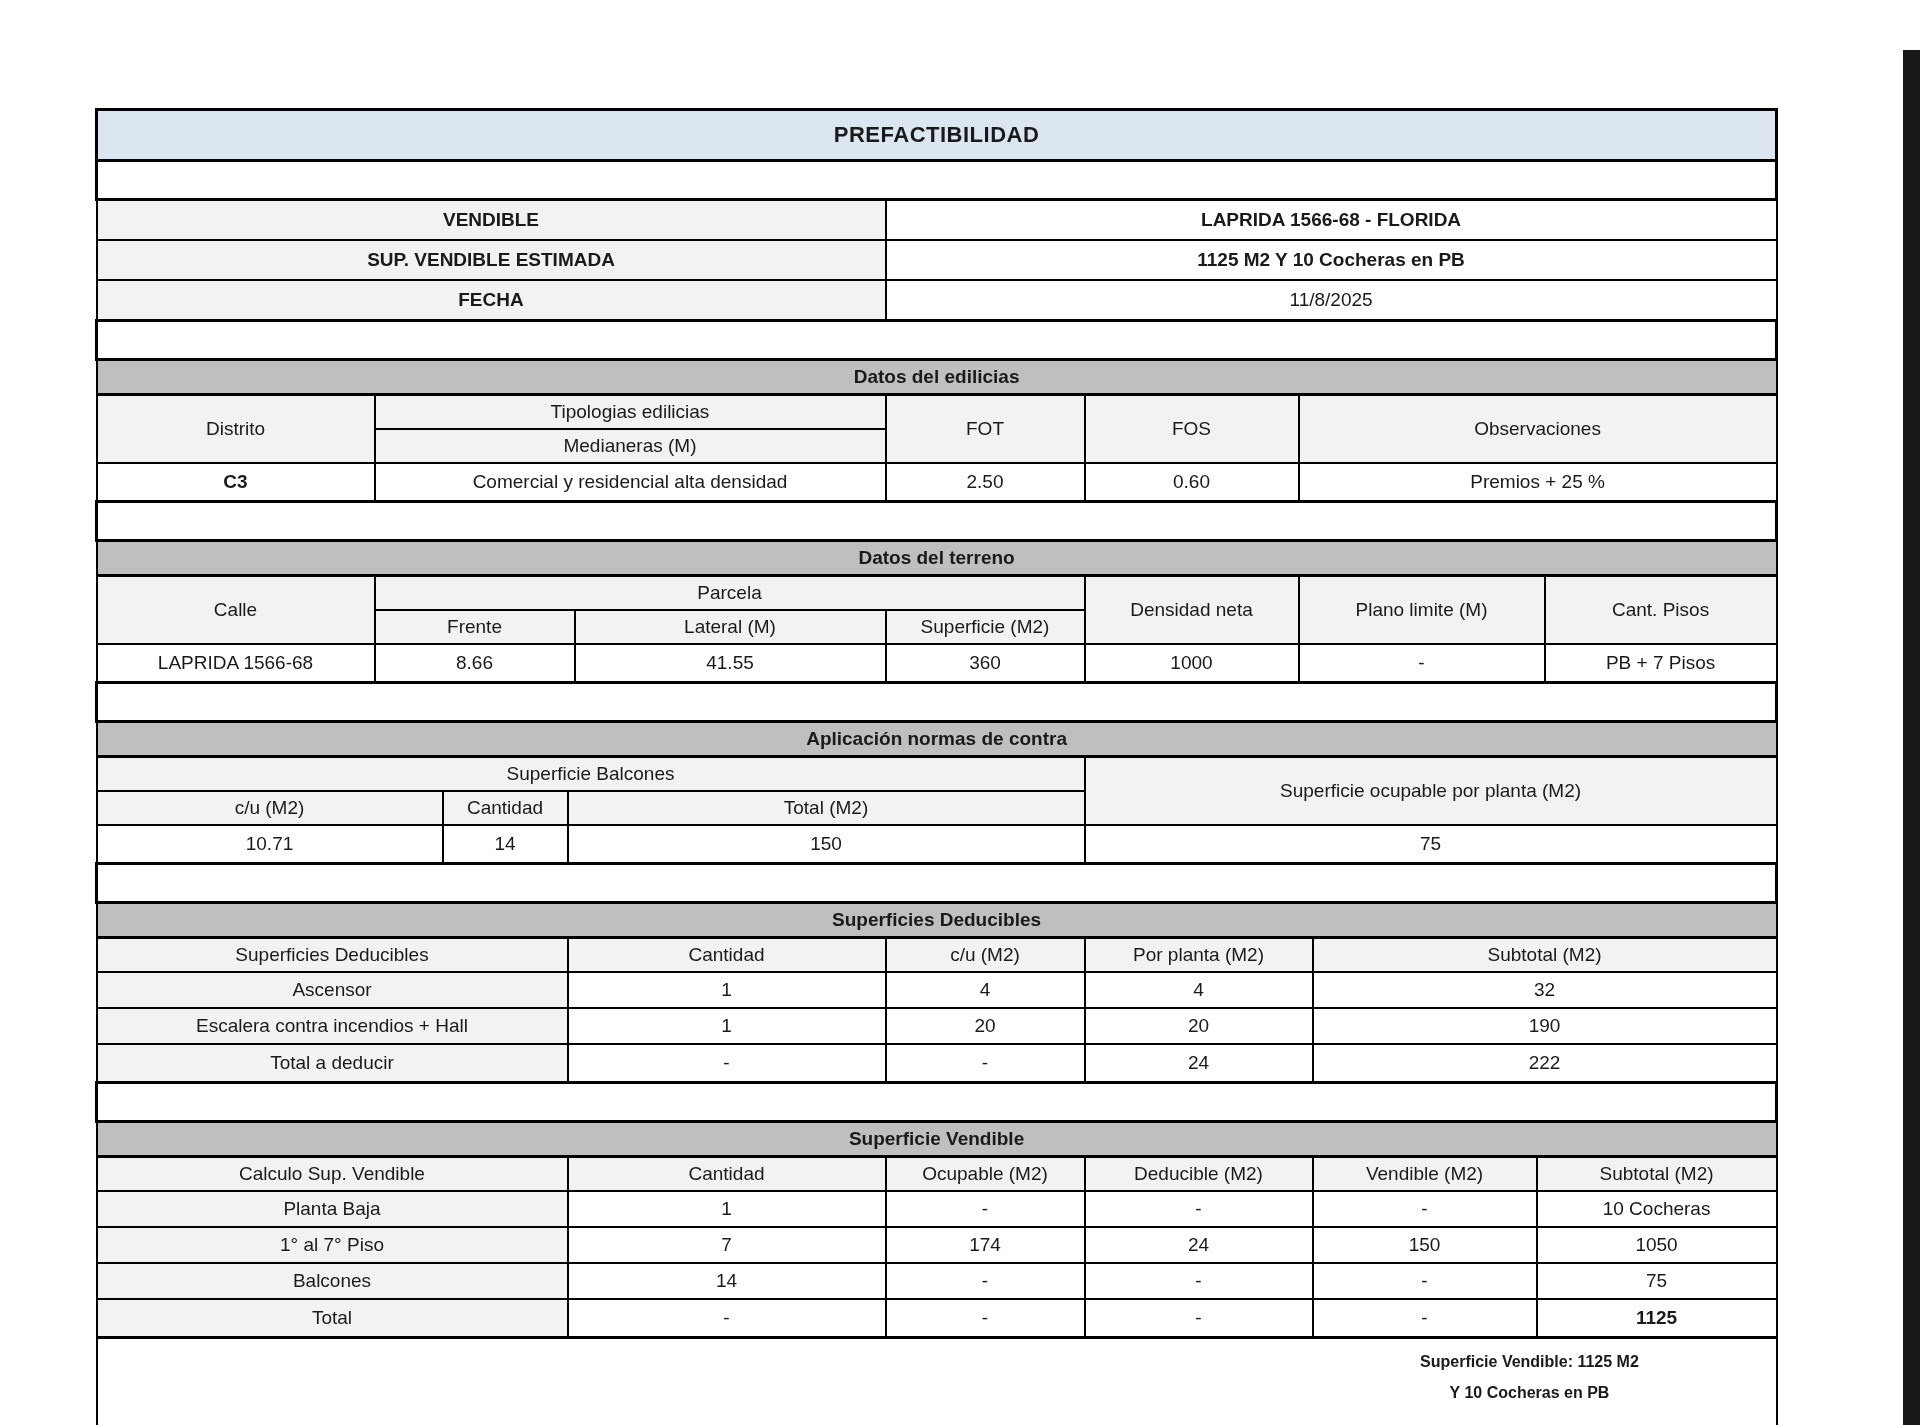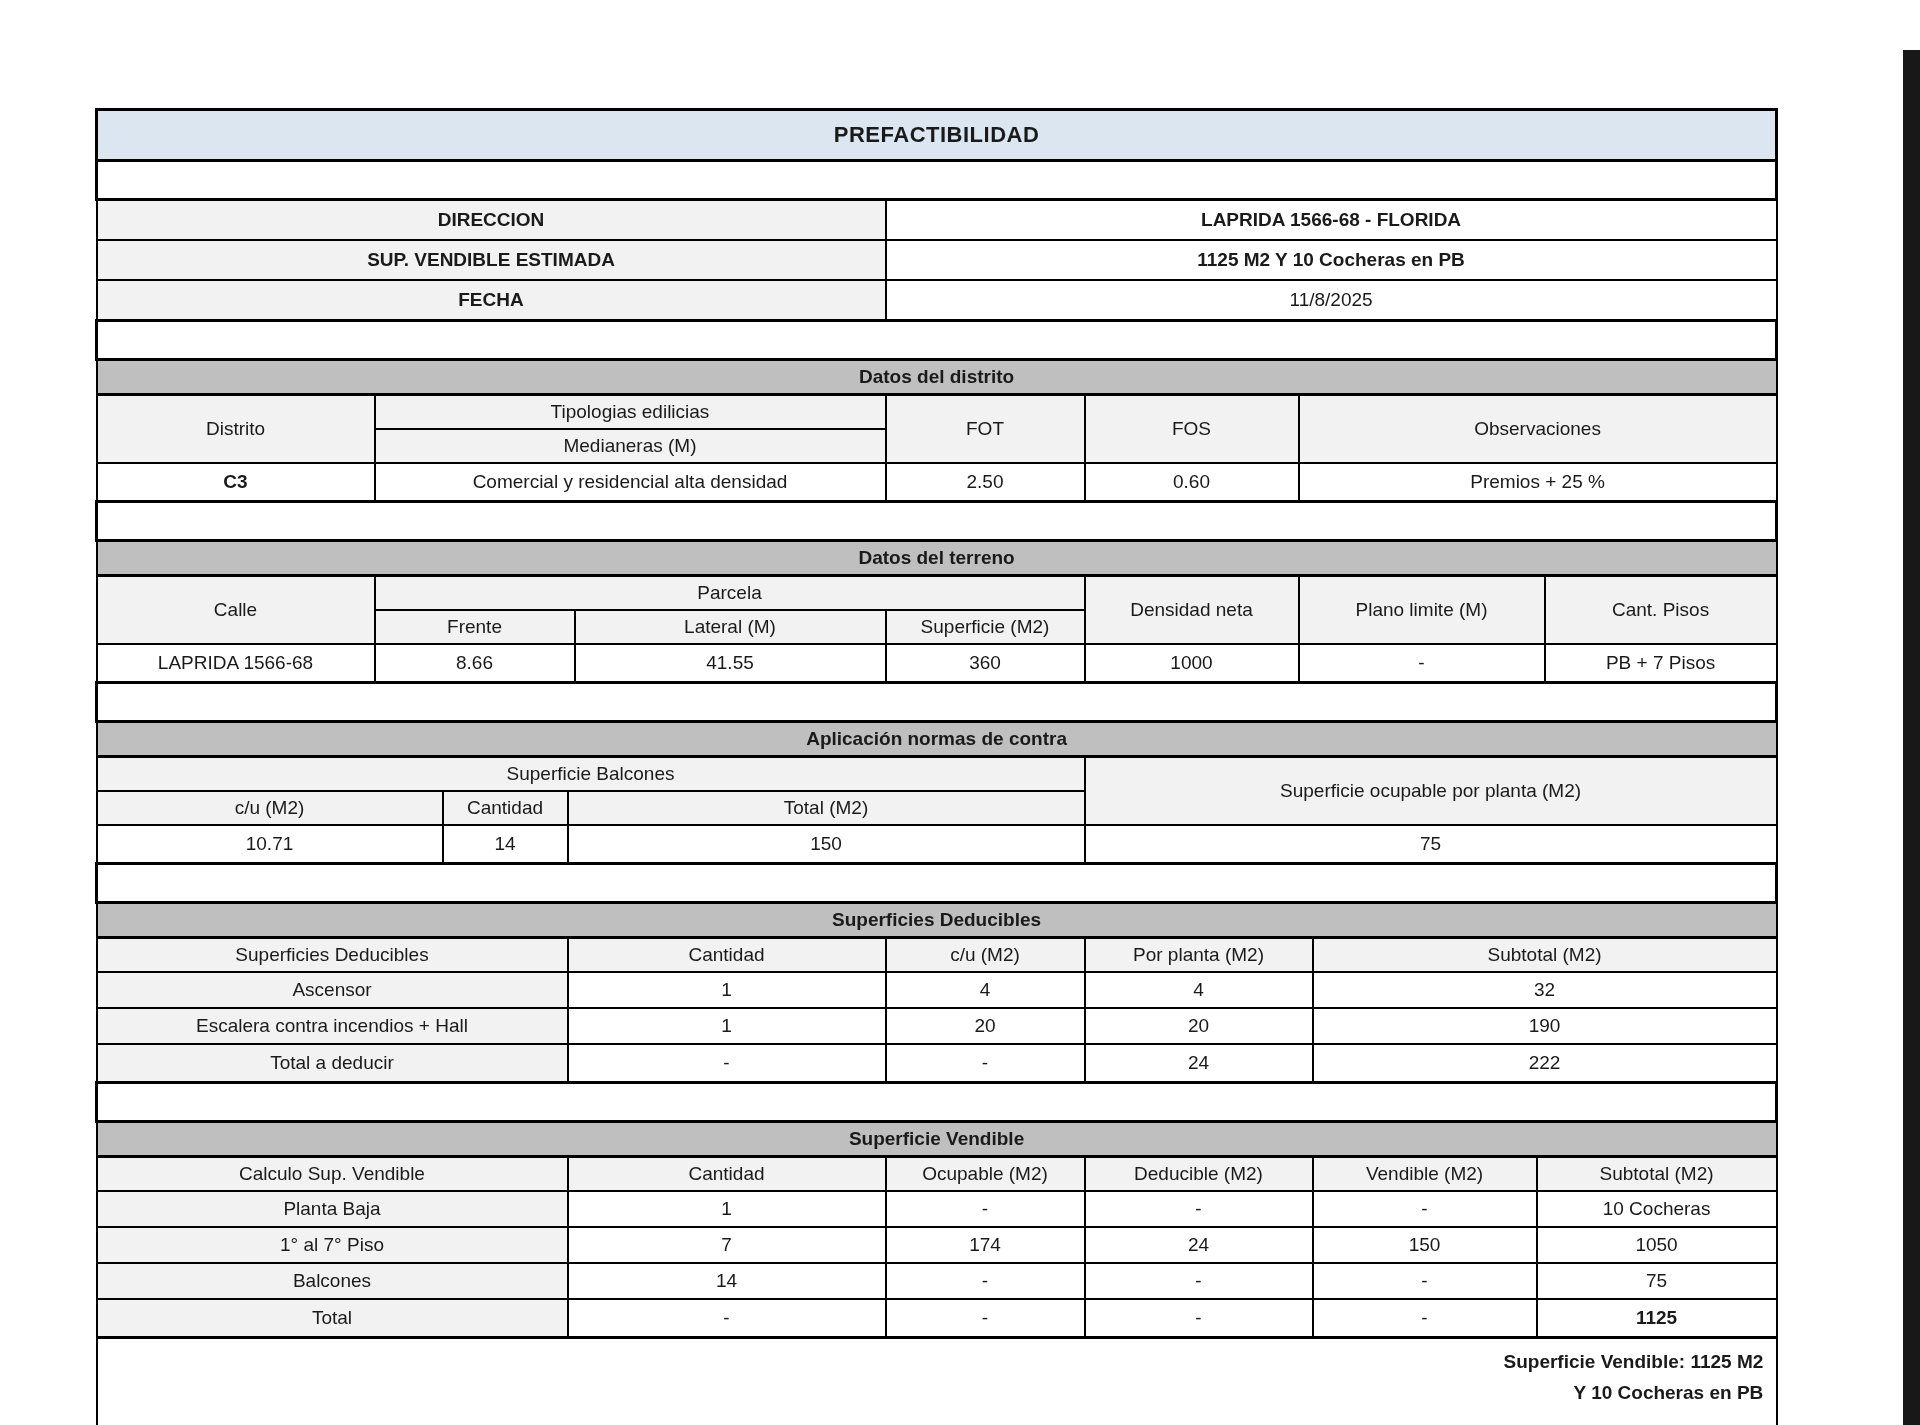--- a/index.html
+++ b/index.html
@@ -36,21 +36,21 @@
   .sec{background:#bfbfbf;font-weight:bold;}
   .lab{background:#f2f2f2;}
   .b{font-weight:bold;}
   .blank{background:#ffffff;}
   .bb3{border-bottom:3px solid #000 !important;}
   .bt3{border-top:3px solid #000 !important;}
 
   .footer-cell{vertical-align:top !important;}
   .footer-text{
     width:28%;margin-left:auto;margin-right:0.5%;margin-top:6px;
-    text-align:right;font-weight:bold;font-size:19px;line-height:31px;
+    text-align:center;font-weight:bold;font-size:16px;line-height:31px;
     white-space:normal;
   }
   
   .page-edge{
     position:absolute;left:1903px;top:50px;width:17px;height:1375px;
     background:#181818;
   }
 </style>
 </head>
 <body>
@@ -74,37 +74,37 @@
 
   <tbody>
         <tr class="r-title">
     <td colspan="12" class="title">PREFACTIBILIDAD</td>
   </tr>
   <tr class="r-blank">
           <td colspan="12" class="blank"></td>
         </tr>
 
   <tr class="r-info">
-    <td colspan="5" class="lab b bt3">DIRECCION</td>
+    <td colspan="5" class="lab b bt3">VENDIBLE</td>
     <td colspan="7" class="b bt3">LAPRIDA 1566-68 - FLORIDA</td>
   </tr>
   <tr class="r-info">
     <td colspan="5" class="lab b">SUP. VENDIBLE ESTIMADA</td>
     <td colspan="7" class="b">1125 M2 Y 10 Cocheras en PB</td>
   </tr>
   <tr class="r-info">
     <td colspan="5" class="lab b bb3">FECHA</td>
     <td colspan="7" class="bb3">11/8/2025</td>
   </tr>
   <tr class="r-blank">
           <td colspan="12" class="blank"></td>
         </tr>
 
   <tr class="r-sec">
-    <td colspan="12" class="sec">Datos del distrito</td>
+    <td colspan="12" class="sec">Datos del edilicias</td>
   </tr>
   <tr class="r-hdr">
     <td rowspan="2" class="lab">Distrito</td>
     <td colspan="4" class="lab">Tipologias edilicias</td>
     <td rowspan="2" class="lab">FOT</td>
     <td rowspan="2" colspan="2" class="lab">FOS</td>
     <td rowspan="2" colspan="4" class="lab">Observaciones</td>
   </tr>
   <tr class="r-hdr">
     <td colspan="4" class="lab">Medianeras (M)</td>

